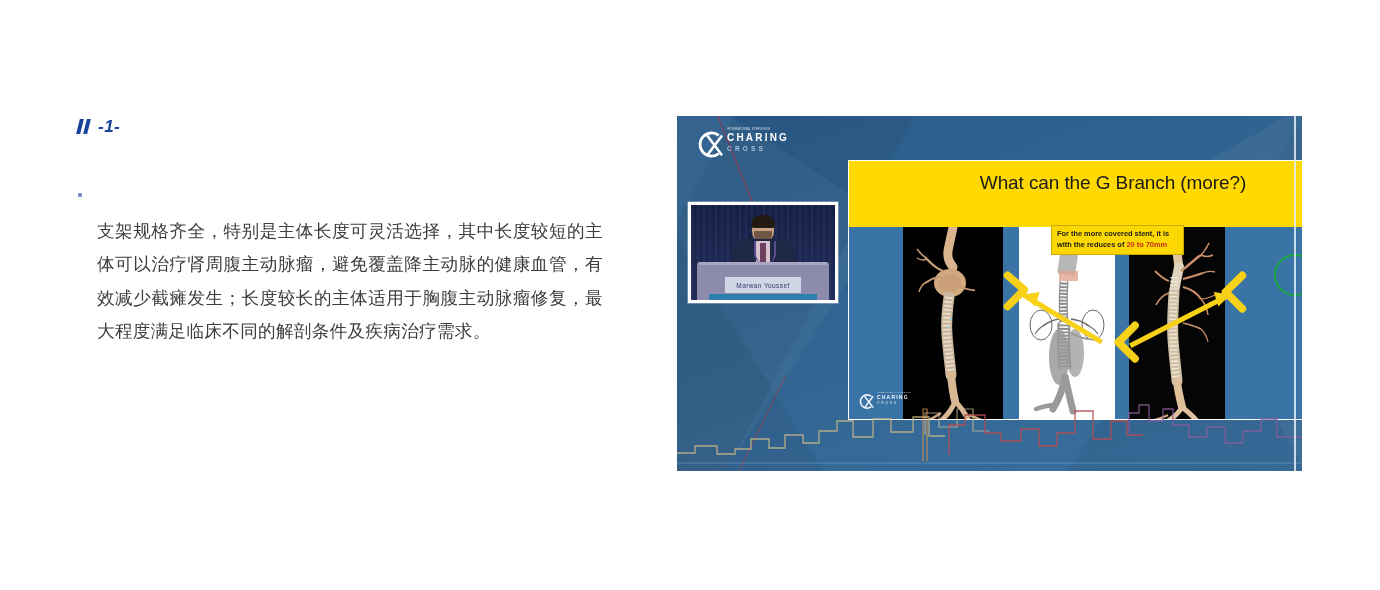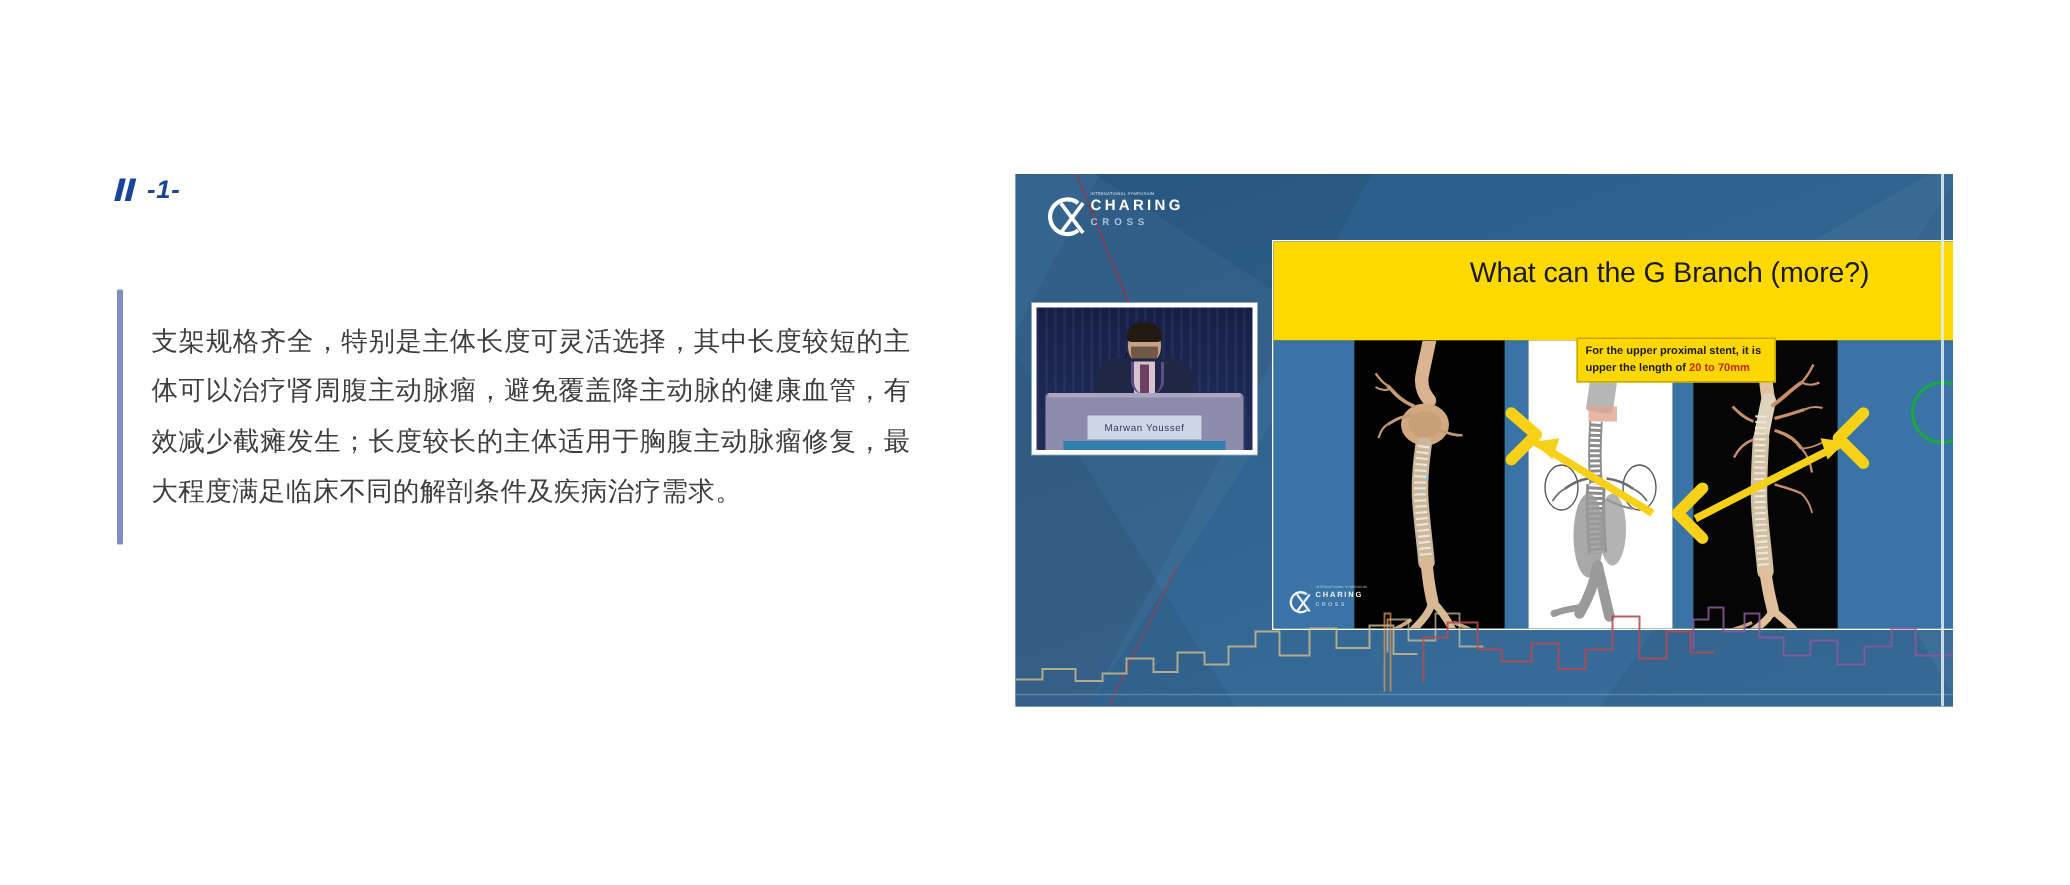--- a/index.html
+++ b/index.html
@@ -45,20 +45,21 @@
     font-style: italic;
     font-weight: 700;
     color: #17439b;
     letter-spacing: 0.5px;
     line-height: 1;
   }
 
   .body-block {
     margin-top: 53px;
     display: flex;
+    flex-direction: column;
   }
   .accent-bar {
     width: 4px;
     background: #7b8fc4;
     border-radius: 1px;
     flex: 0 0 4px;
     align-self: stretch;
   }
   .body-text {
     margin-left: 19px;
@@ -315,21 +316,21 @@
     transform: rotate(14deg);
   }
 
   
   .content-panel {
     position: absolute;
     left: 171px; top: 44px;
     width: 530px; height: 260px;
     border: 1.6px solid #ffffff;
     box-sizing: border-box;
-    background: #14532d;
+    background: #1d4ed8;
     overflow: hidden;
   }
 
   .yellow-header {
     position: absolute;
     left: 0; top: 0;
     width: 100%;
     height: 66px;
     background: #ffd900;
     box-sizing: border-box;
@@ -639,22 +640,22 @@
       <polygon points="320,112 306,110 310,122" fill="#f7d117"></polygon>
 
       <path d="M133 96 L147 108 L133 122" stroke="#f7d117" stroke-width="6.5" fill="none" stroke-linecap="round" stroke-linejoin="round"></path>
 
       <path d="M240 138 L226 152 L240 166" stroke="#f7d117" stroke-width="6.5" fill="none" stroke-linecap="round" stroke-linejoin="round"></path>
 
       <path d="M330 96 L316 110 L330 124" stroke="#f7d117" stroke-width="6.5" fill="none" stroke-linecap="round" stroke-linejoin="round"></path>
     </svg>
 
     <div class="callout">
-      <div>For the upper proximal stent, it is</div>
-      <div><span>upper the length of </span><span class="hl">20 to 70mm</span></div>
+      <div>For the more covered stent, it is</div>
+      <div><span>with the reduces of </span><span class="hl">20 to 70mm</span></div>
     </div>
 
     <div class="cx-watermark">
       <svg viewBox="0 0 40 40" width="19" height="19" style="position:absolute;left:0;top:1px">
         <path d="M30 9 A14 14 0 1 0 30 31" fill="none" stroke="#ffffff" stroke-width="3.4"></path>
         <line x1="16" y1="9" x2="34" y2="33" stroke="#ffffff" stroke-width="3"></line>
         <line x1="34" y1="9" x2="16" y2="33" stroke="#ffffff" stroke-width="3"></line>
       </svg>
       <div class="cxw-tiny">INTERNATIONAL SYMPOSIUM</div>
       <div class="cxw-main">CHARING</div>

